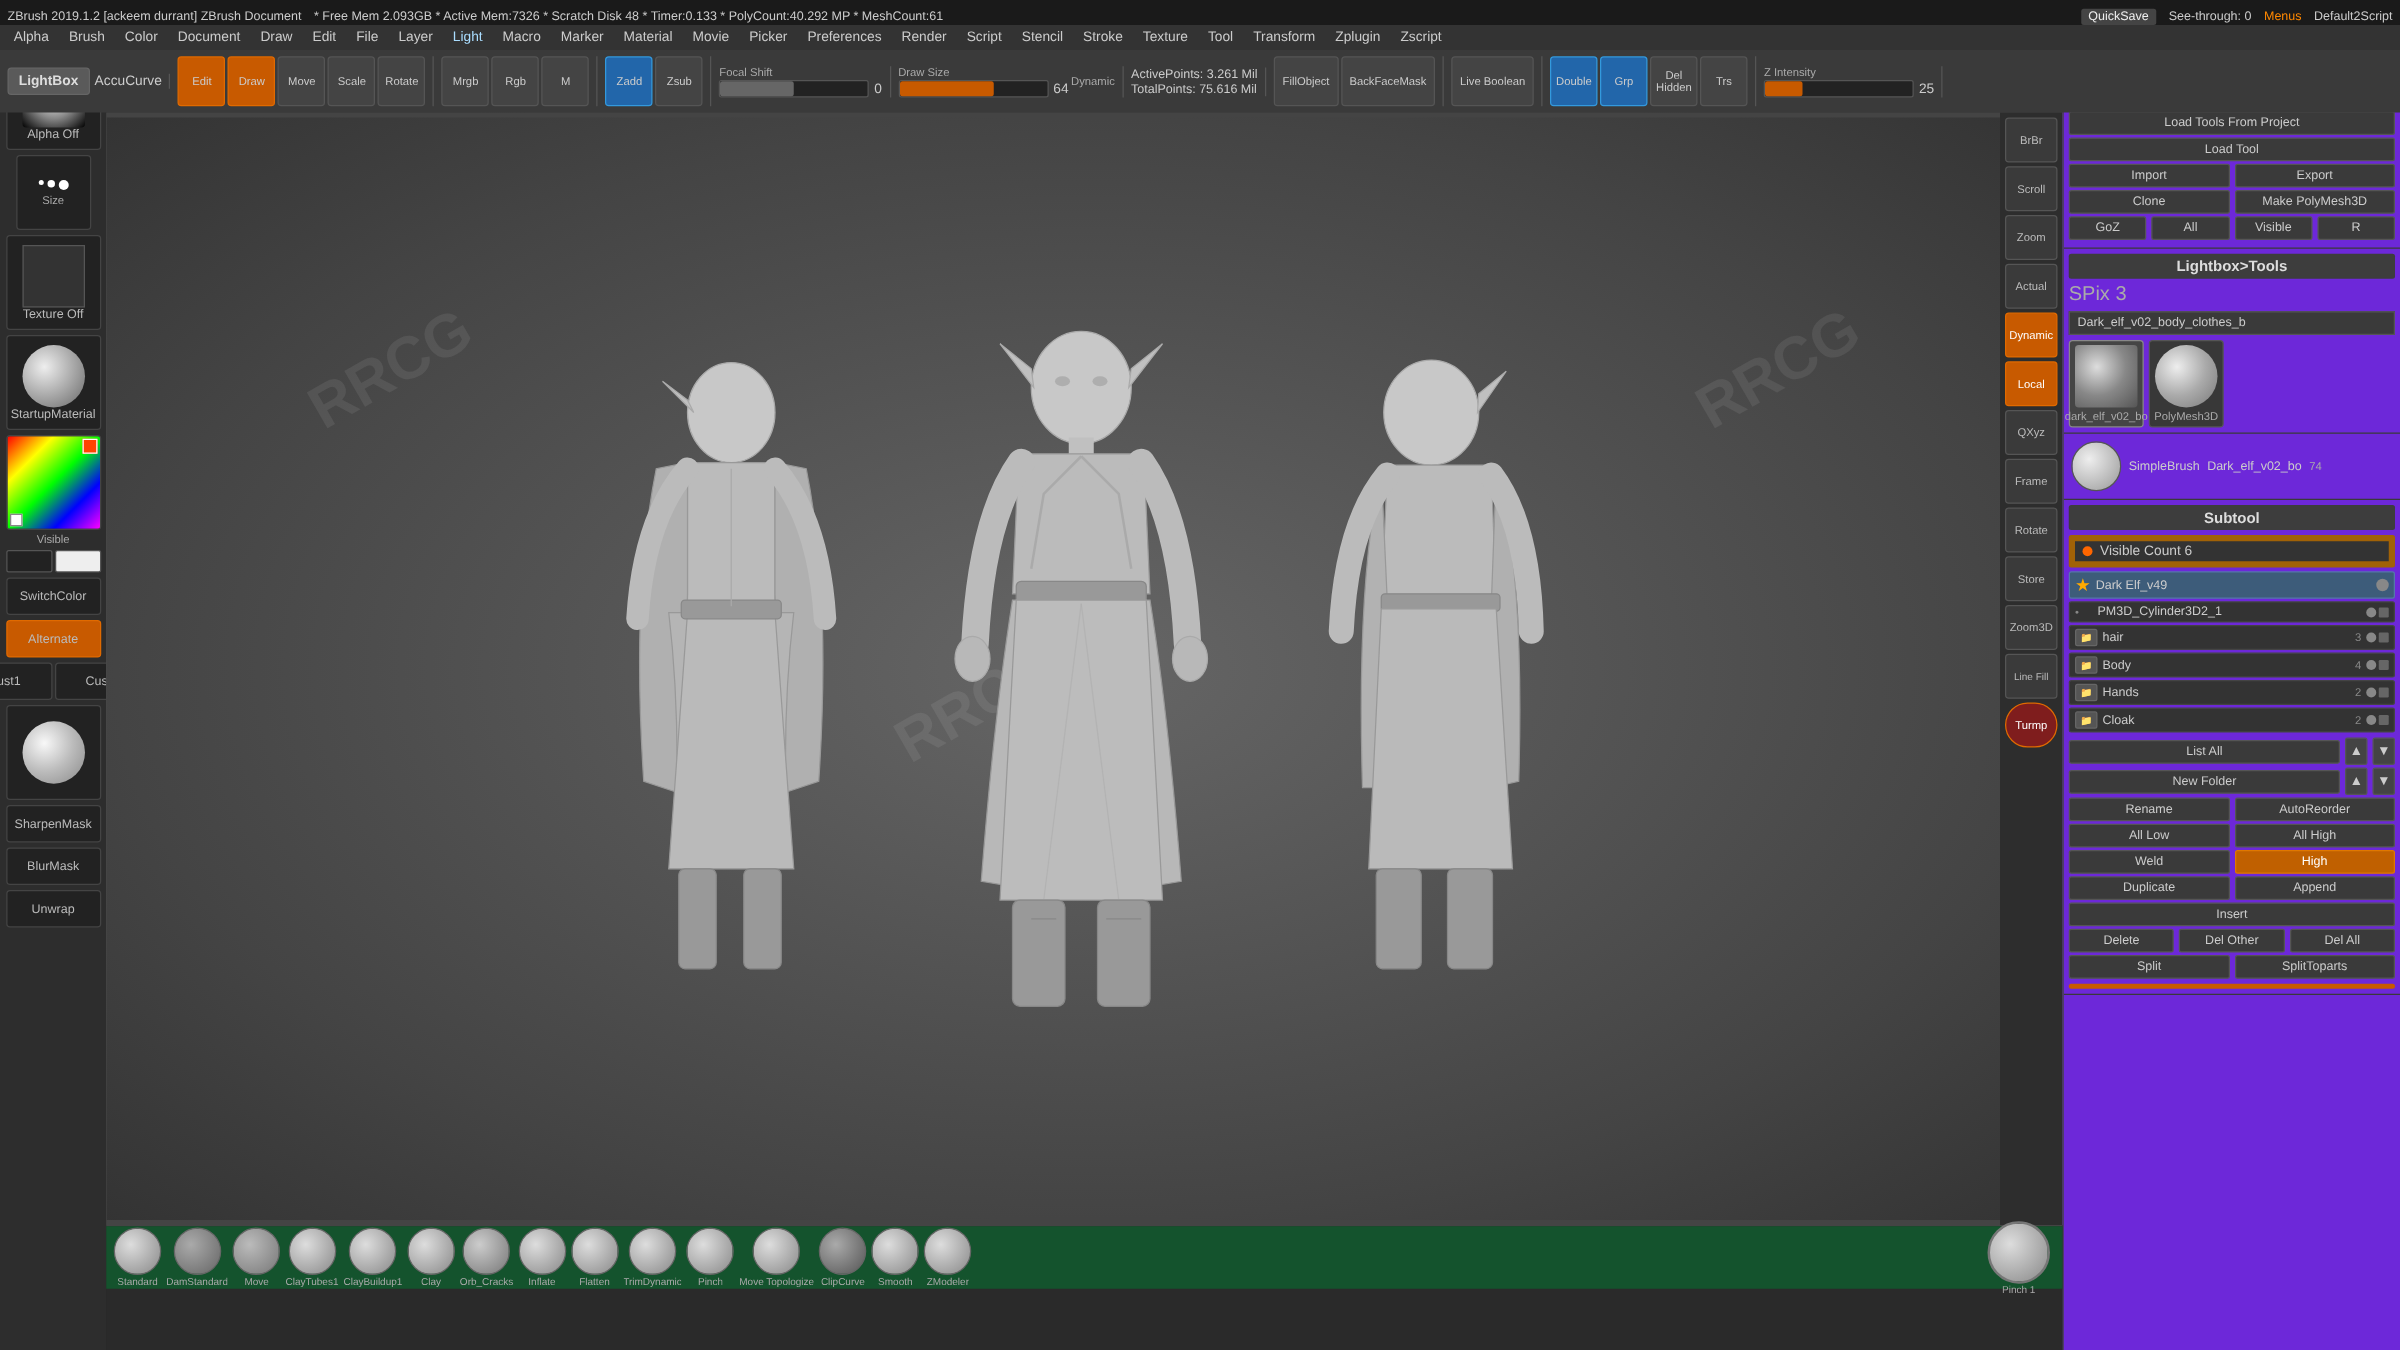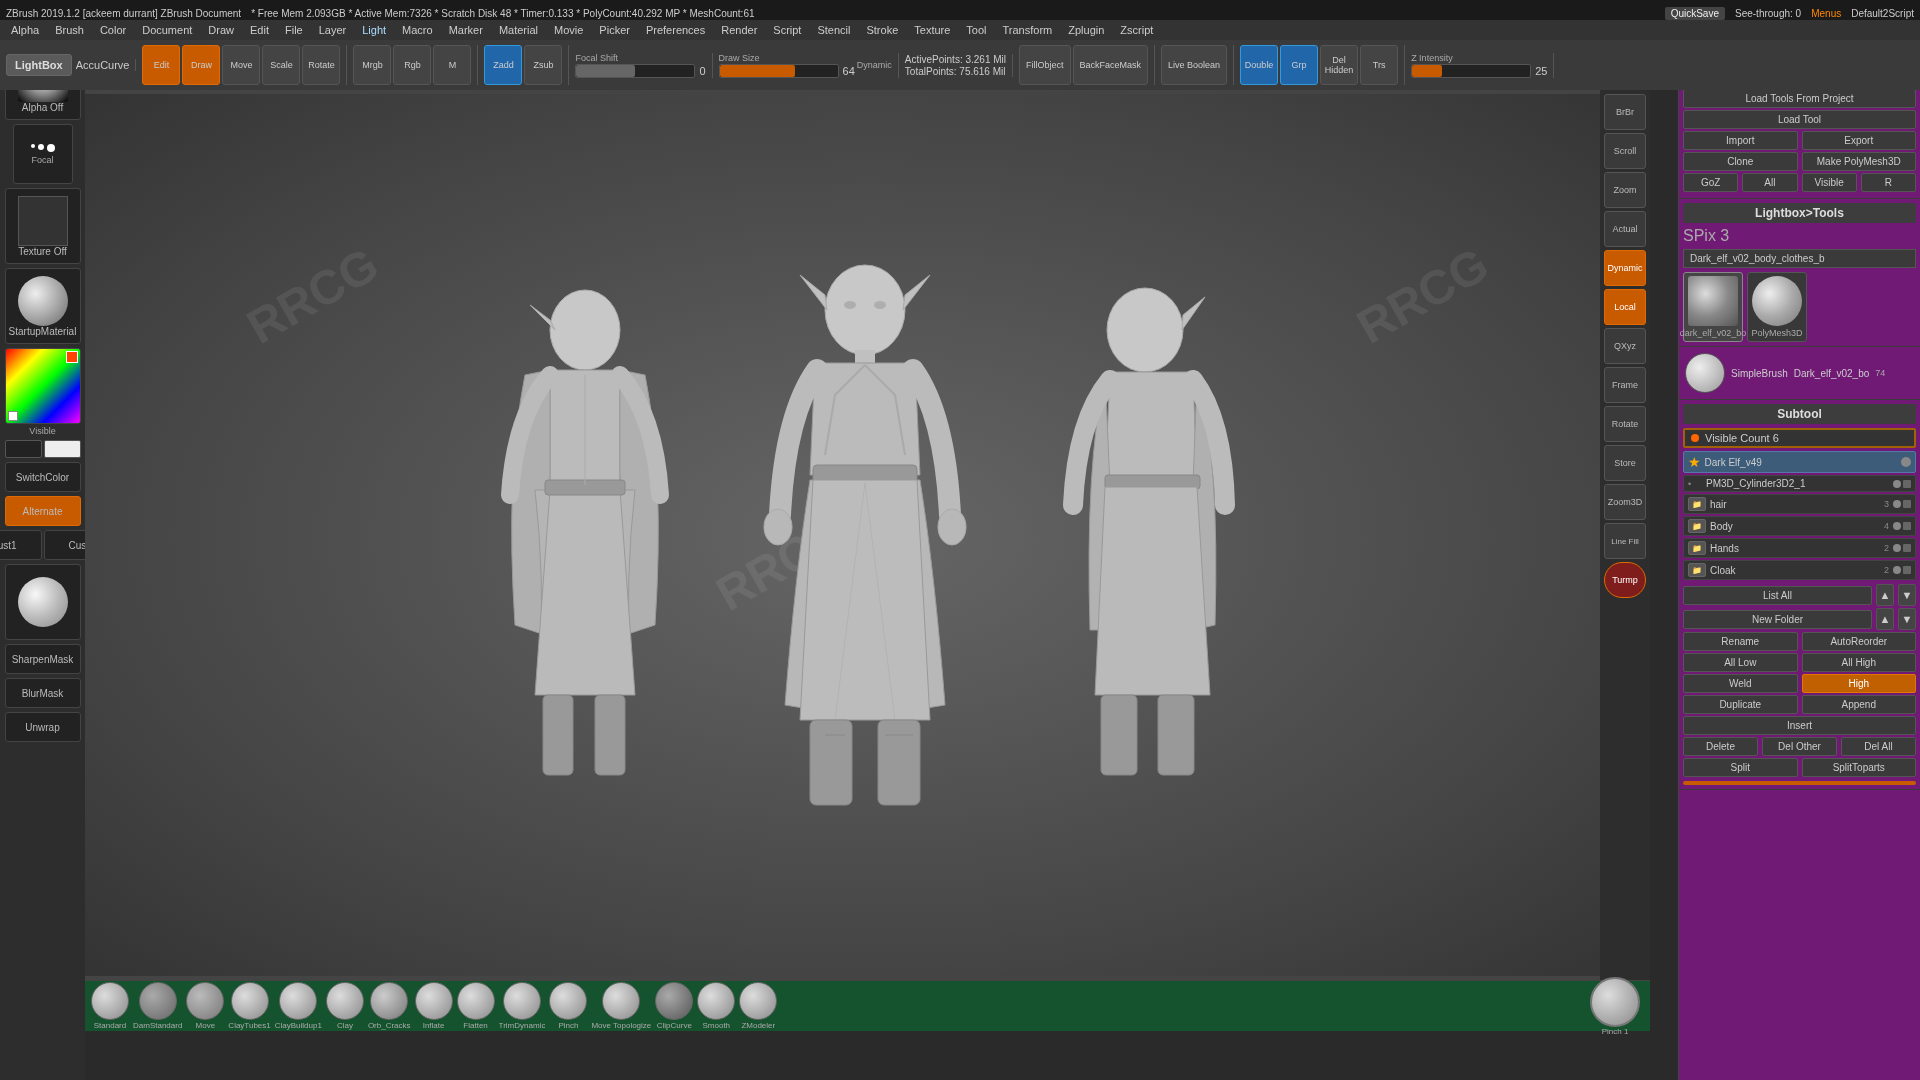--- a/index.html
+++ b/index.html
@@ -199,23 +199,23 @@
       font-size: 9px;
       color: #bbb;
       text-align: center;
     }
 
     
     #right-panel {
       position: absolute;
       top: 40px;
       right: 0;
-      width: 242px;
+      width: 270px;
       bottom: 0;
-      background: #701a75;
+      background: #6d28d9;
       display: flex;
       flex-direction: column;
       border-left: 1px solid #444;
       overflow-y: auto;
     }
 
     .panel-section {
       border-bottom: 1px solid #3a3a3a;
       padding: 4px;
     }
@@ -492,21 +492,21 @@
       background: #c06000;
       border-color: #e07800;
       color: #fff;
     }
 
     .visible-count-row {
       display: flex;
       align-items: center;
       padding: 2px 6px;
       background: #333;
-      border: 2px solid #a16207;
+      border: 5px solid #a16207;
       border-radius: 2px;
       margin-bottom: 3px;
     }
 
     .orange-dot {
       width: 8px;
       height: 8px;
       background: #ff6600;
       border-radius: 50%;
       margin-right: 6px;
@@ -660,21 +660,21 @@
     <span>Alpha Off</span>
   </div>
 
   <div class="dot-brush">
     <div style="display:flex;flex-direction:column;align-items:center;gap:3px;">
       <div style="display:flex;gap:3px;">
         <div class="dot-circle" style="width:4px;height:4px;"></div>
         <div class="dot-circle" style="width:6px;height:6px;"></div>
         <div class="dot-circle" style="width:8px;height:8px;"></div>
       </div>
-      <span style="font-size:9px;color:#aaa;">Focal</span>
+      <span style="font-size:9px;color:#aaa;">Size</span>
     </div>
   </div>
 
   <div class="left-panel-btn">
     <div style="width:50px;height:50px;background:#333;border:1px solid #555;"></div>
     <span>Texture Off</span>
   </div>
 
   <div class="left-panel-btn">
     <div style="width:50px;height:50px;background:radial-gradient(circle at 35% 35%, #eee, #aaa, #666);border-radius:50%;"></div>

